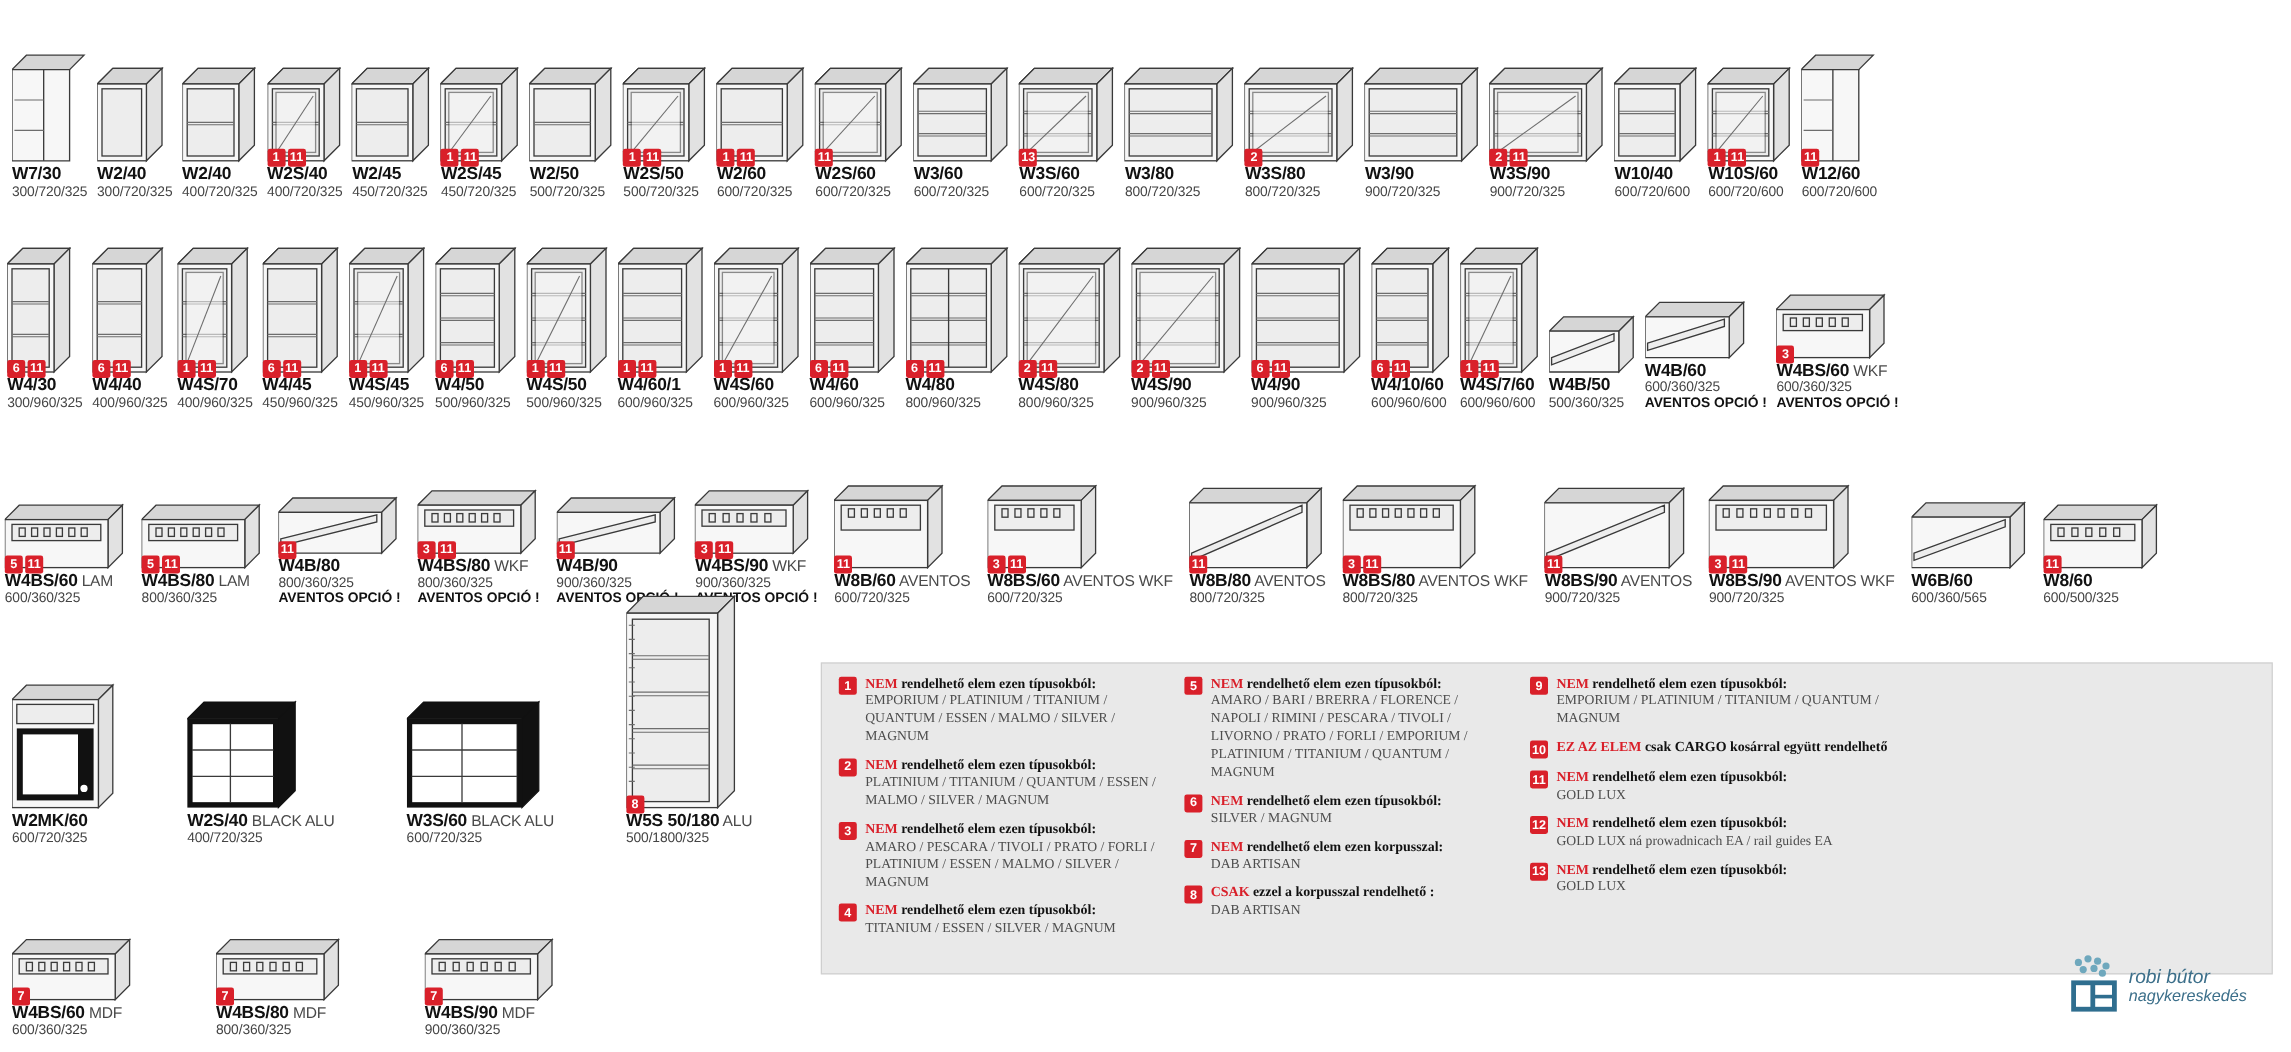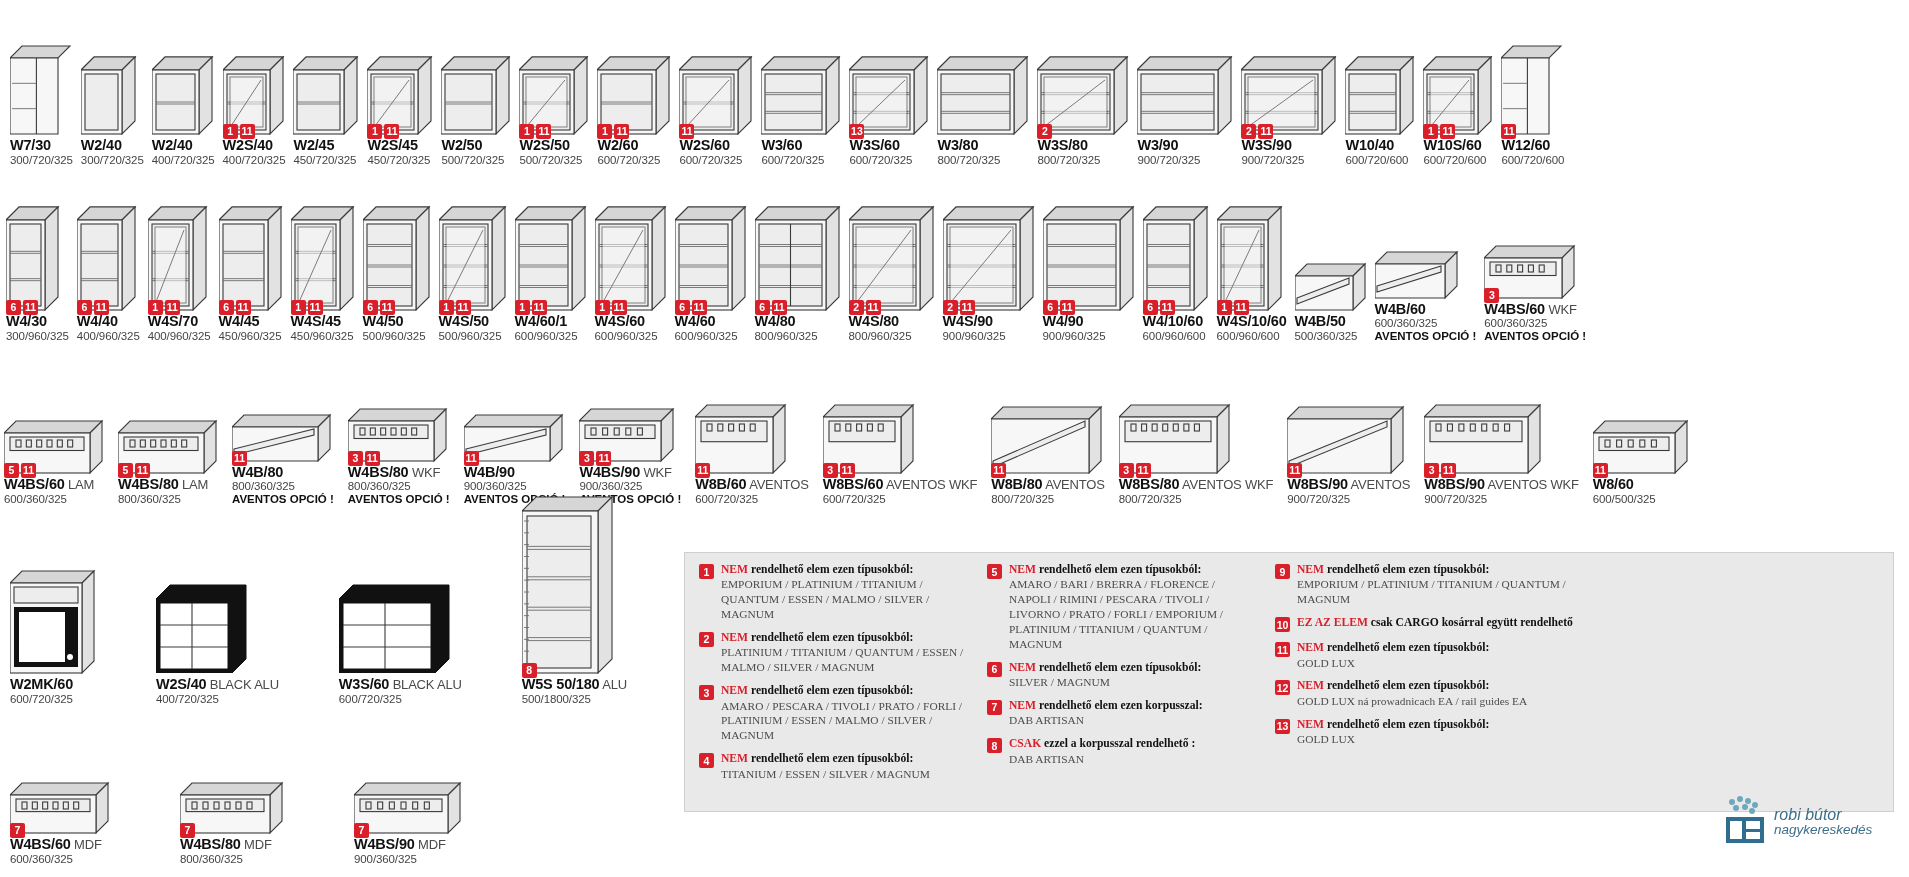--- a/index.html
+++ b/index.html
@@ -846,21 +846,21 @@
             <line class="ln2" x1="4" y1="93.5" x2="47" y2="93.5"></line>
             <rect class="fillC" x="7" y="33" width="37" height="76" opacity="0.55"></rect>
             <line class="ln2" x1="8" y1="108" x2="42" y2="36"></line>
           </svg>
           <div class="badges" style="left: 0px; bottom: -3px;">
             <span class="badge">1</span>
             <span class="badge">11</span>
           </div>
         </div>
         <div class="labels">
-          <div class="code">W4S/10/60</div>
+          <div class="code">W4S/7/60</div>
           <div class="dims">600/960/600</div>
         </div>
       </div>
       <div class="cell">
         <div class="art" style="height: 126px; width: 72px; display: flex; align-items: flex-end;">
           <svg width="72" height="52" viewBox="0 0 72 52">
             <polygon class="fillD" points="12,4 70,4 58,16 0,16"></polygon>
             <polygon class="fillB" points="70,4 70,38 58,50 58,16"></polygon>
             <polygon class="fillC" points="0,16 58,16 58,50 0,50"></polygon>
             <polygon class="fillA" points="2,38 54,18 54,24 2,44"></polygon>
@@ -1165,20 +1165,34 @@
             <rect class="ln" x="80.57142857142857" y="21" width="5" height="7" fill="#ffffff"></rect>
           </svg>
           <div class="badges" style="left: 0px; bottom: -3px;">
             <span class="badge">3</span>
             <span class="badge">11</span>
           </div>
         </div>
         <div class="labels">
           <div class="code">W8BS/90<span class="suffix"> AVENTOS WKF</span></div>
           <div class="dims">900/720/325</div>
+        </div>
+      </div>
+      <div class="cell">
+        <div class="art" style="height: 78px; width: 96px; display: flex; align-items: flex-end;">
+          <svg width="96" height="60" viewBox="0 0 96 60">
+            <polygon class="fillD" points="12,4 94,4 82,16 0,16"></polygon>
+            <polygon class="fillB" points="94,4 94,46 82,58 82,16"></polygon>
+            <polygon class="fillC" points="0,16 82,16 82,58 0,58"></polygon>
+            <polygon class="fillA" points="2,46 78,18 78,24 2,52"></polygon>
+          </svg>
+        </div>
+        <div class="labels">
+          <div class="code">W6B/60</div>
+          <div class="dims">600/360/565</div>
         </div>
       </div>
       <div class="cell">
         <div class="art" style="height: 78px; width: 96px; display: flex; align-items: flex-end;">
           <svg width="96" height="56" viewBox="0 0 96 56">
             <polygon class="fillD" points="12,2 94,2 82,14 0,14"></polygon>
             <polygon class="fillB" points="94,2 94,42 82,54 82,14"></polygon>
             <rect class="fillC" x="0" y="14" width="82" height="40"></rect>
             <rect class="fillA" x="6" y="18" width="70" height="13.5"></rect>
             <rect class="ln" x="12" y="21" width="5" height="7" fill="#ffffff"></rect>

